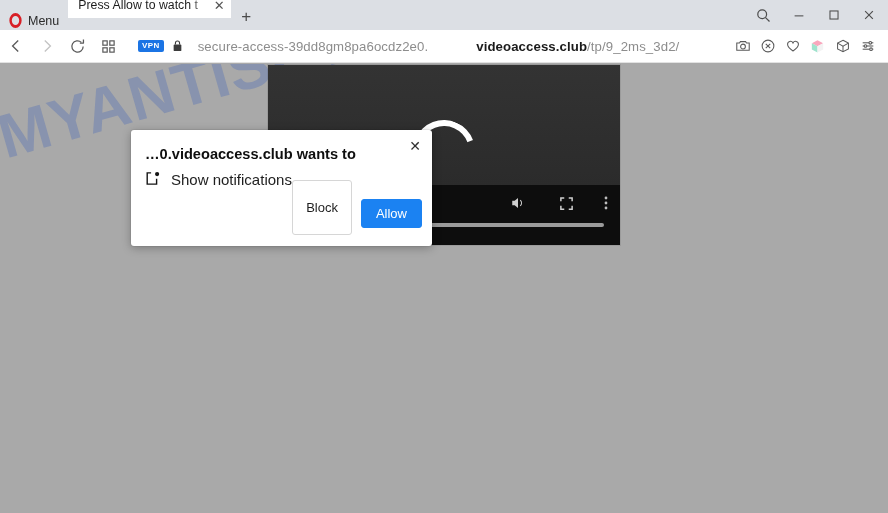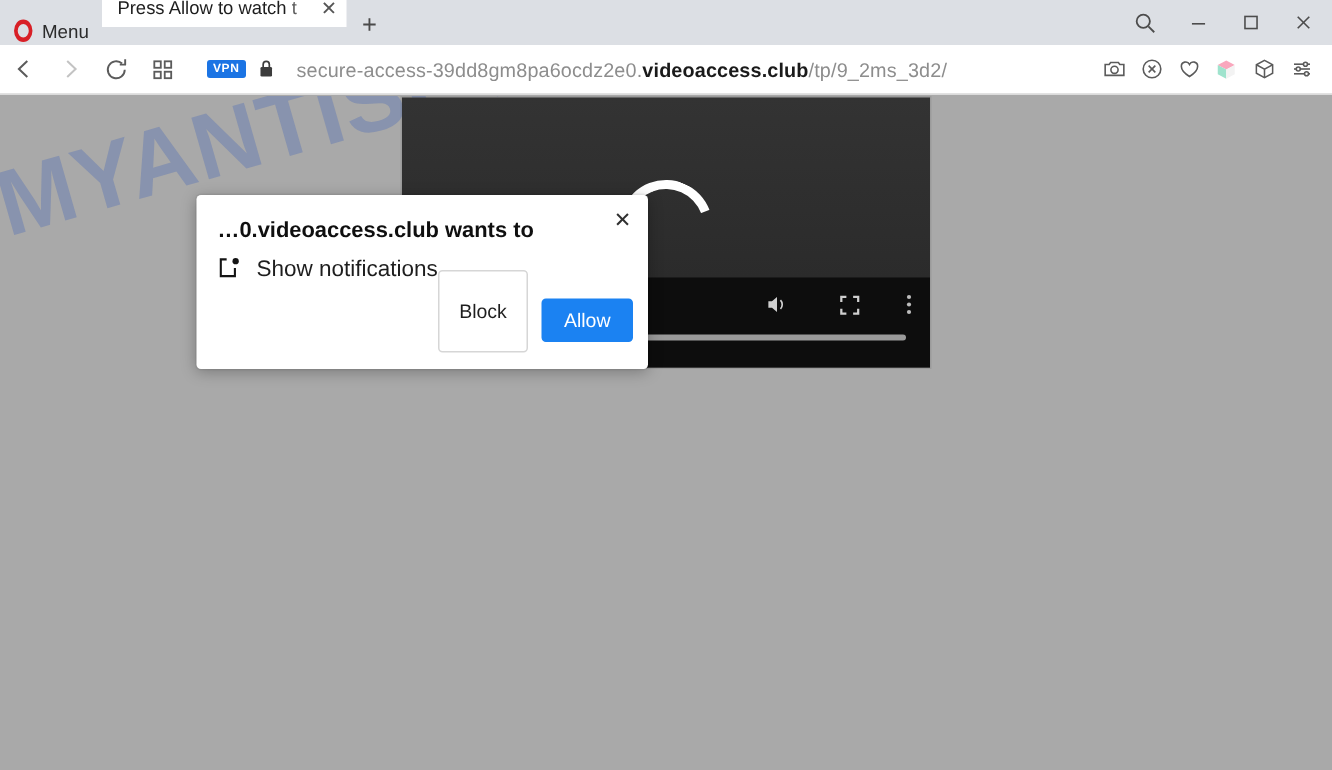--- a/index.html
+++ b/index.html
@@ -84,21 +84,21 @@
   .vpn-badge {
     background: #1b74e4; color: #fff;
     font-size: 8px; font-weight: bold; letter-spacing: .4px;
     padding: 2px 4px 2px 4px; border-radius: 2px; line-height: 1;
   }
   .lock-icon { display: flex; align-items: center; color: #3c3c3c; }
   .url-text {
     font-size: 13.2px; color: #8d8d8d; margin-left: 7px;
     white-space: nowrap; letter-spacing: .1px;
   }
-  .url-text .host { color: #1a1a1a; font-weight: bold; }
+  .url-text .host { color: #1a1a1a; font-weight: bold; margin-left: 48px; }
   .addr-right { display: flex; align-items: center; padding-right: 8px; }
   .addr-icon {
     width: 25px; height: 33px;
     display: flex; align-items: center; justify-content: center;
     color: #5b5b5b;
   }
 
   
   .viewport {
     position: absolute; left: 0; top: 64px; width: 888px; height: 449px;

